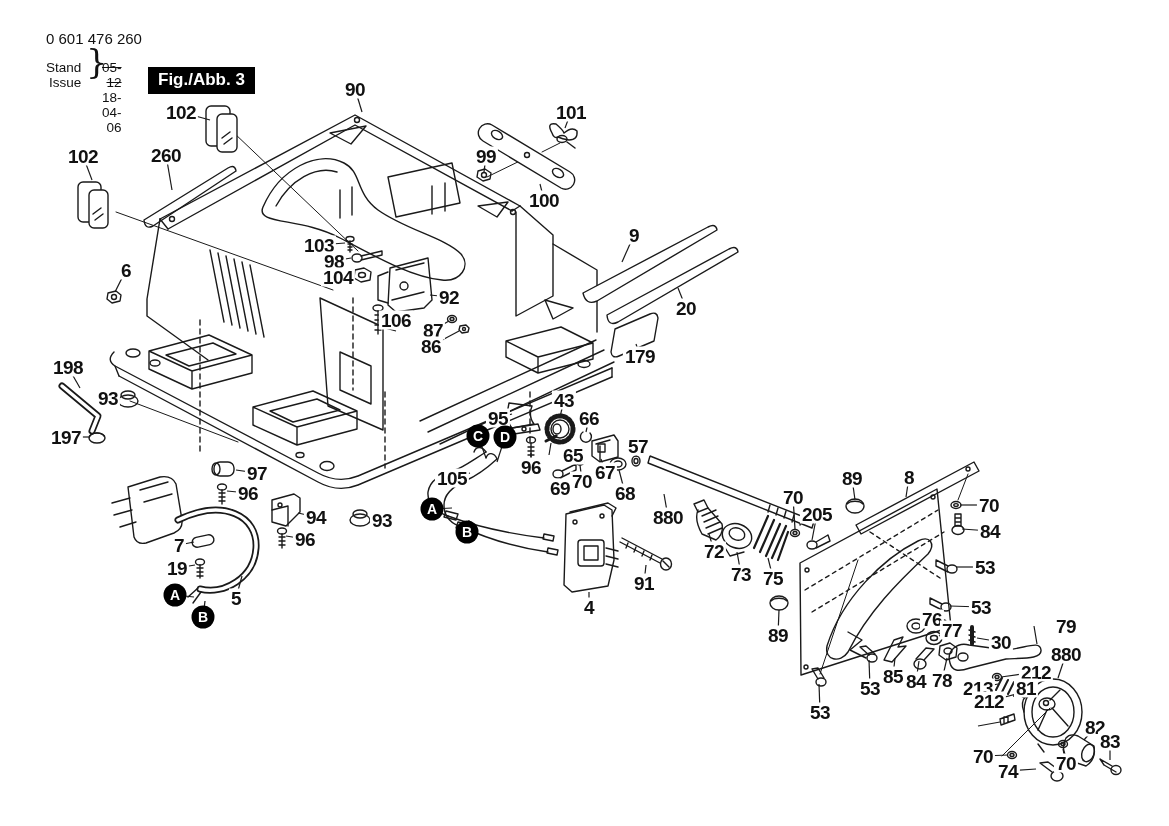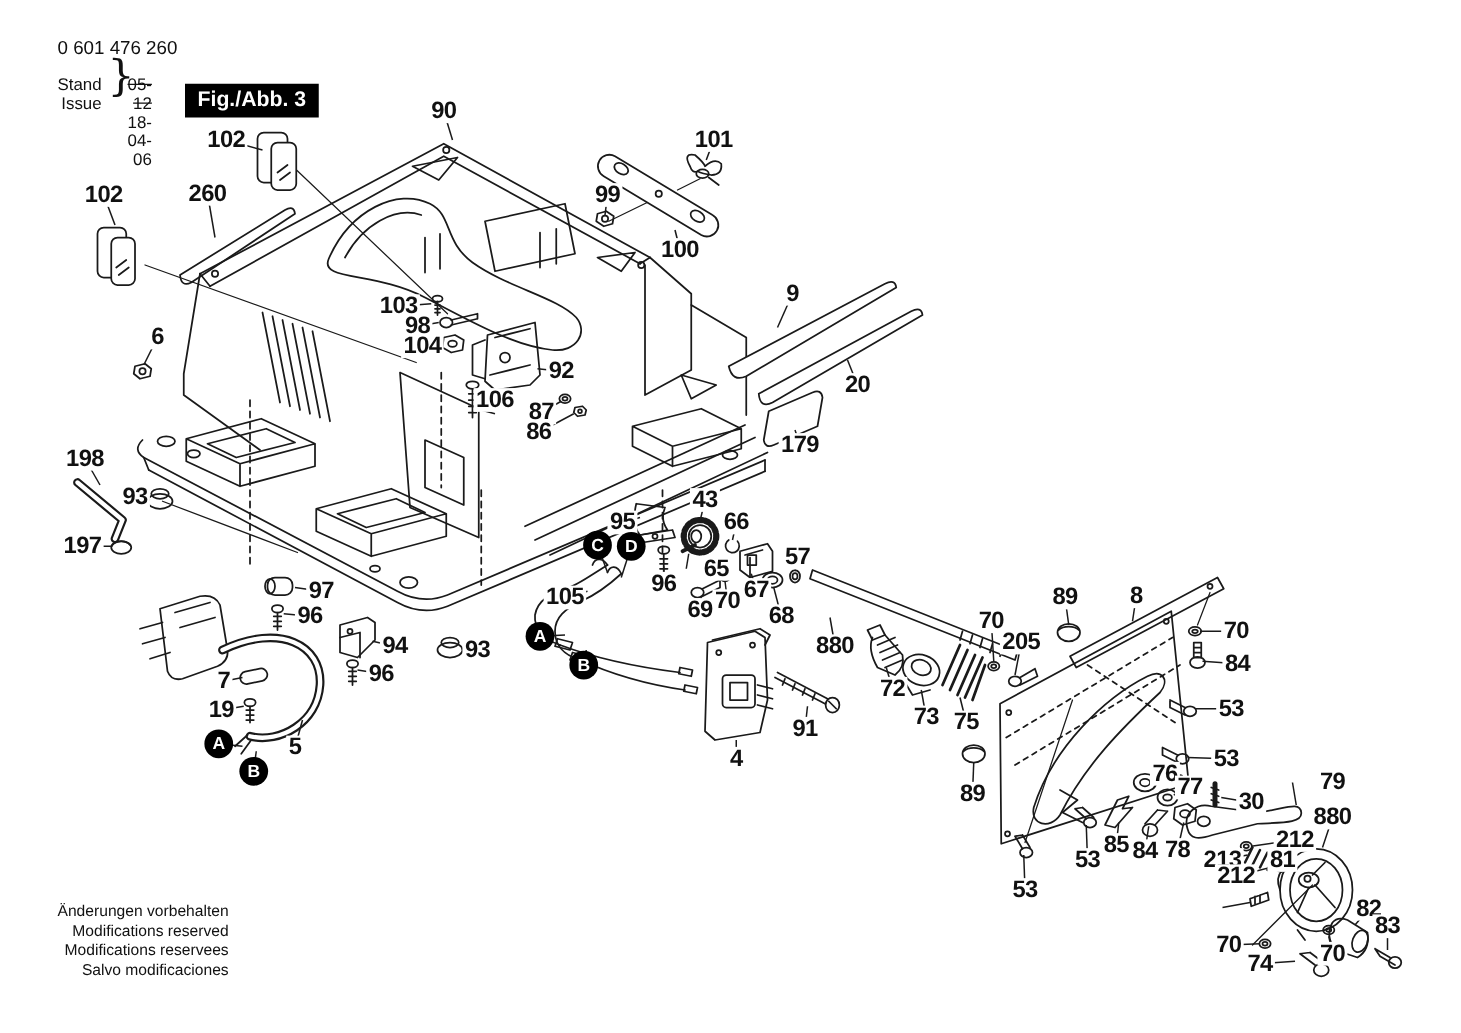--- a/index.html
+++ b/index.html
@@ -390,26 +390,20 @@
     <div>Issue</div>
     <span id="brace">}</span>
     <div id="dates">
       <div class="strike">05-12</div>
       <div>18-04-06</div>
     </div>
   </div>
 
   <div class="txt" id="figbox">Fig./Abb. 3</div>
 
-  <div class="txt" id="footer">
-    <div>Änderungen vorbehalten</div>
-    <div>Modifications reserved</div>
-    <div>Modifications reservees</div>
-    <div>Salvo modificaciones</div>
-  </div>
 
   <div id="callouts">
       <span class="callout" style="left: 355px; top: 89px;">90</span>
       <span class="callout" style="left: 181px; top: 112px;">102</span>
       <span class="callout" style="left: 571px; top: 112px;">101</span>
       <span class="callout" style="left: 83px; top: 156px;">102</span>
       <span class="callout" style="left: 166px; top: 155px;">260</span>
       <span class="callout" style="left: 486px; top: 156px;">99</span>
       <span class="callout" style="left: 544px; top: 200px;">100</span>
       <span class="callout" style="left: 634px; top: 235px;">9</span>

